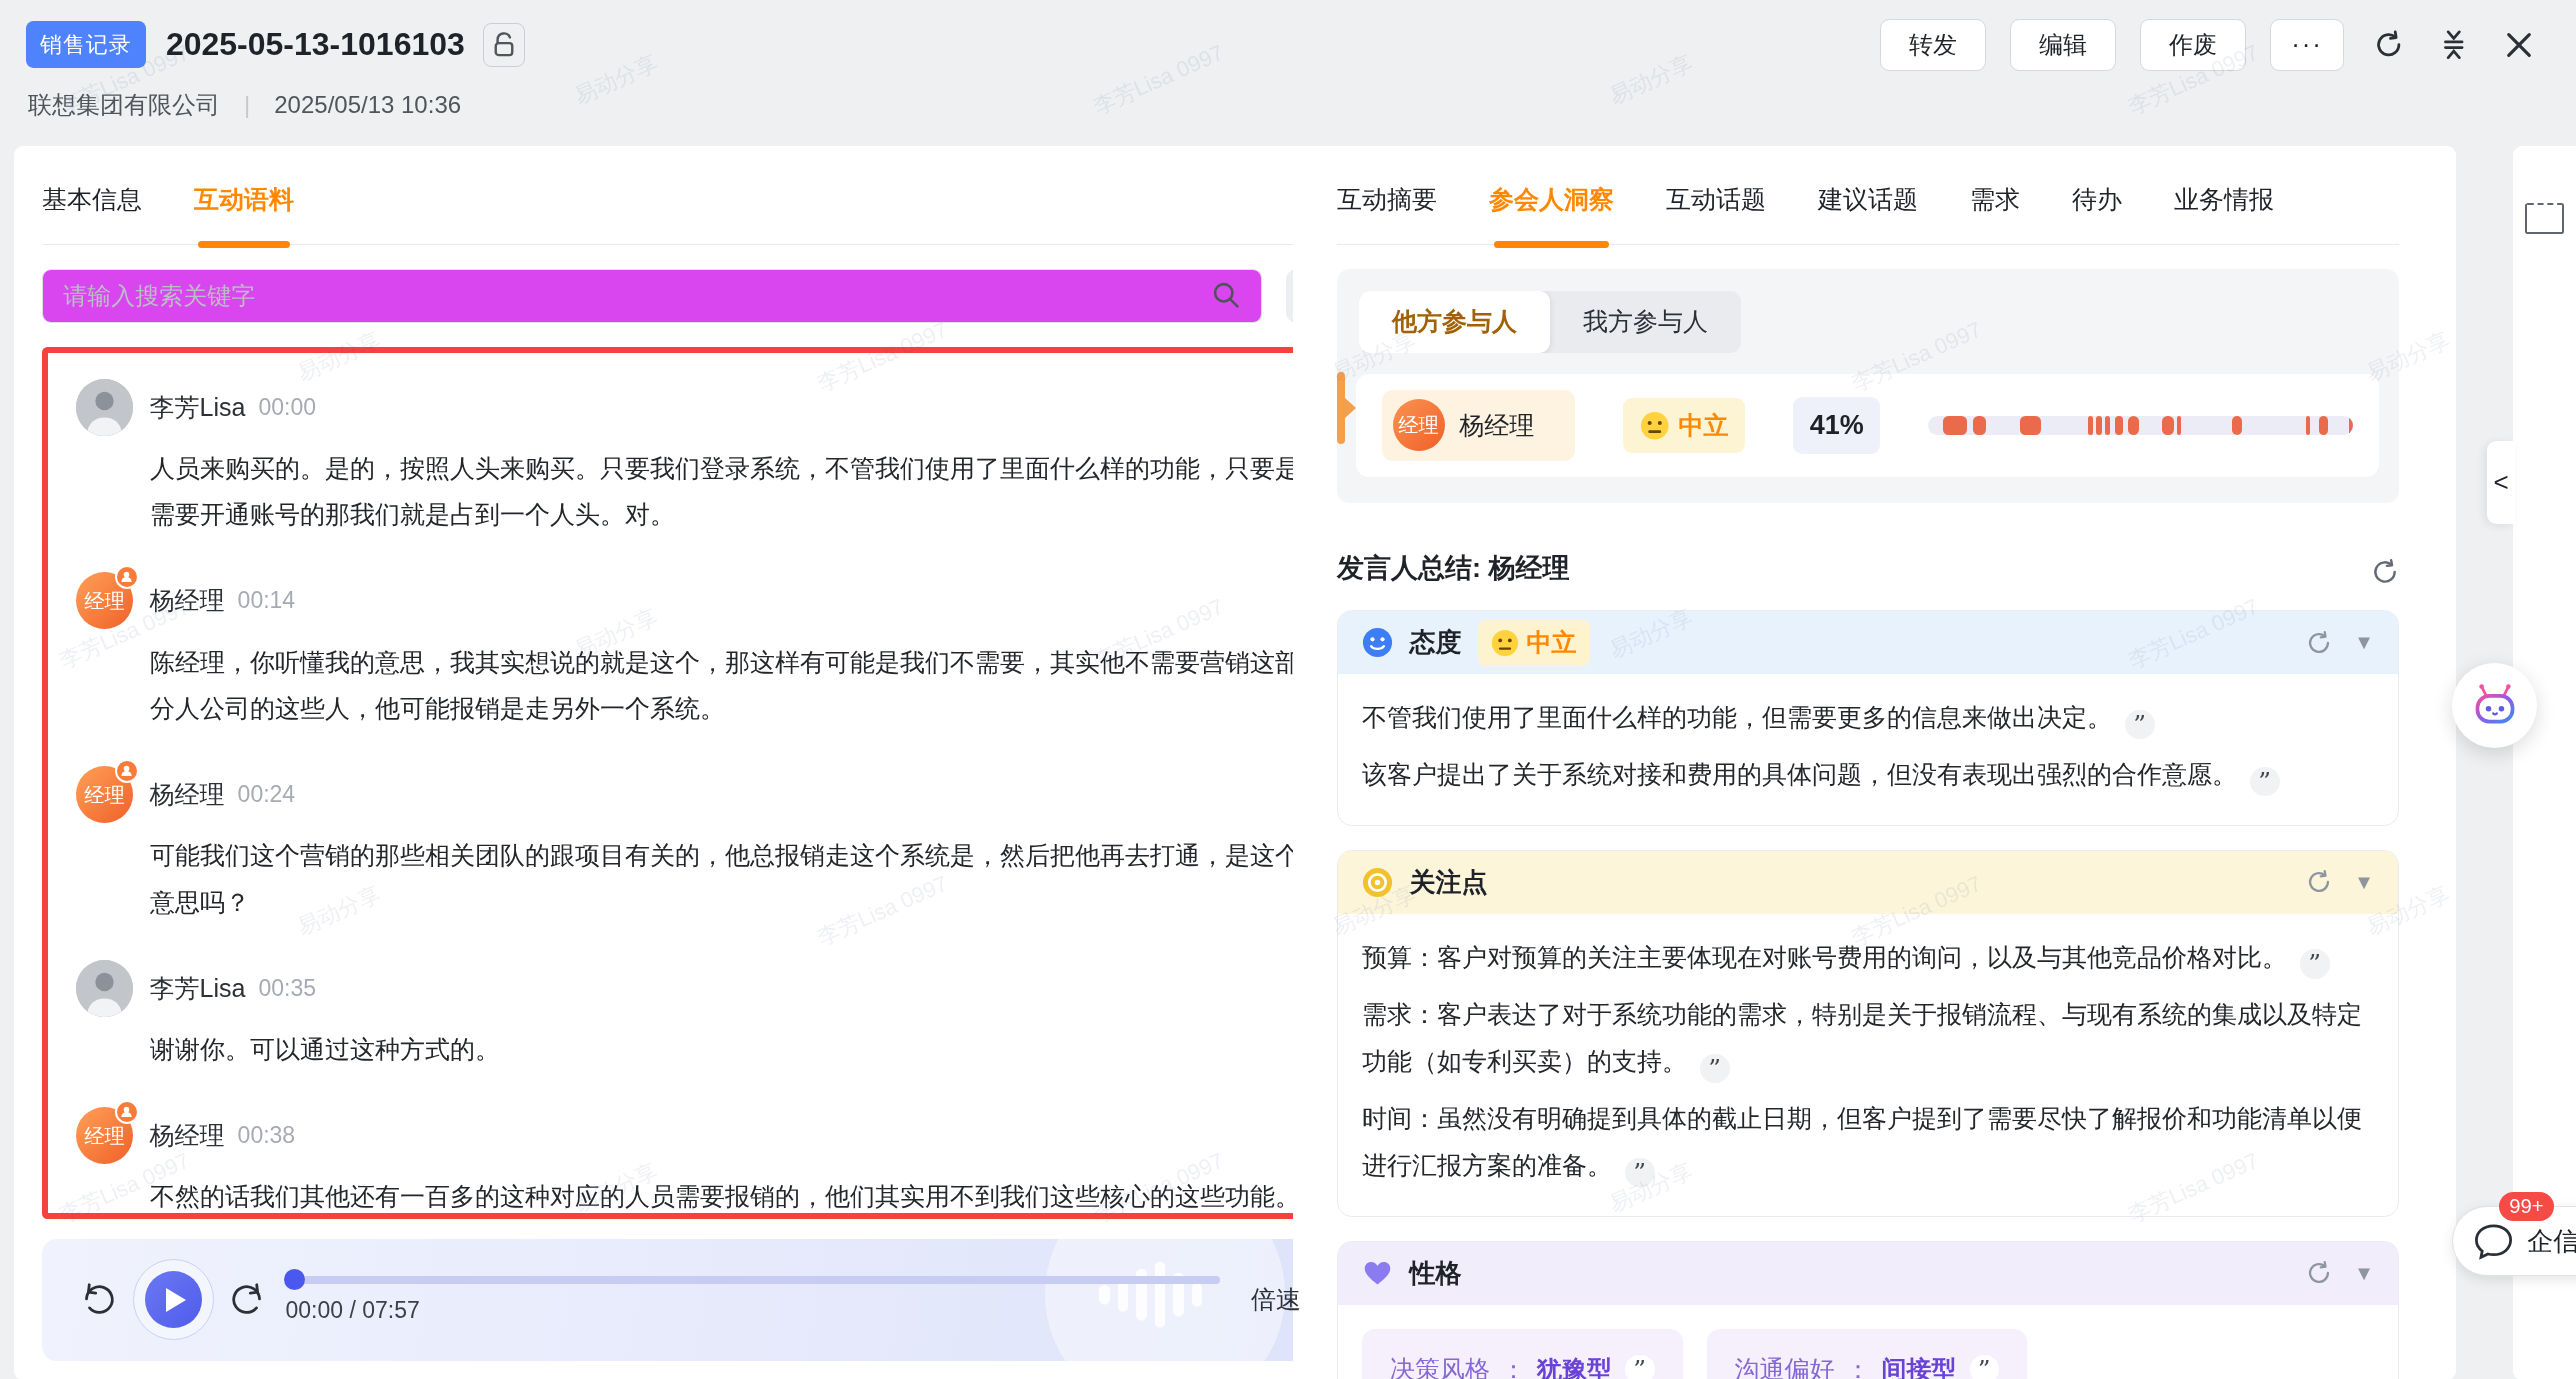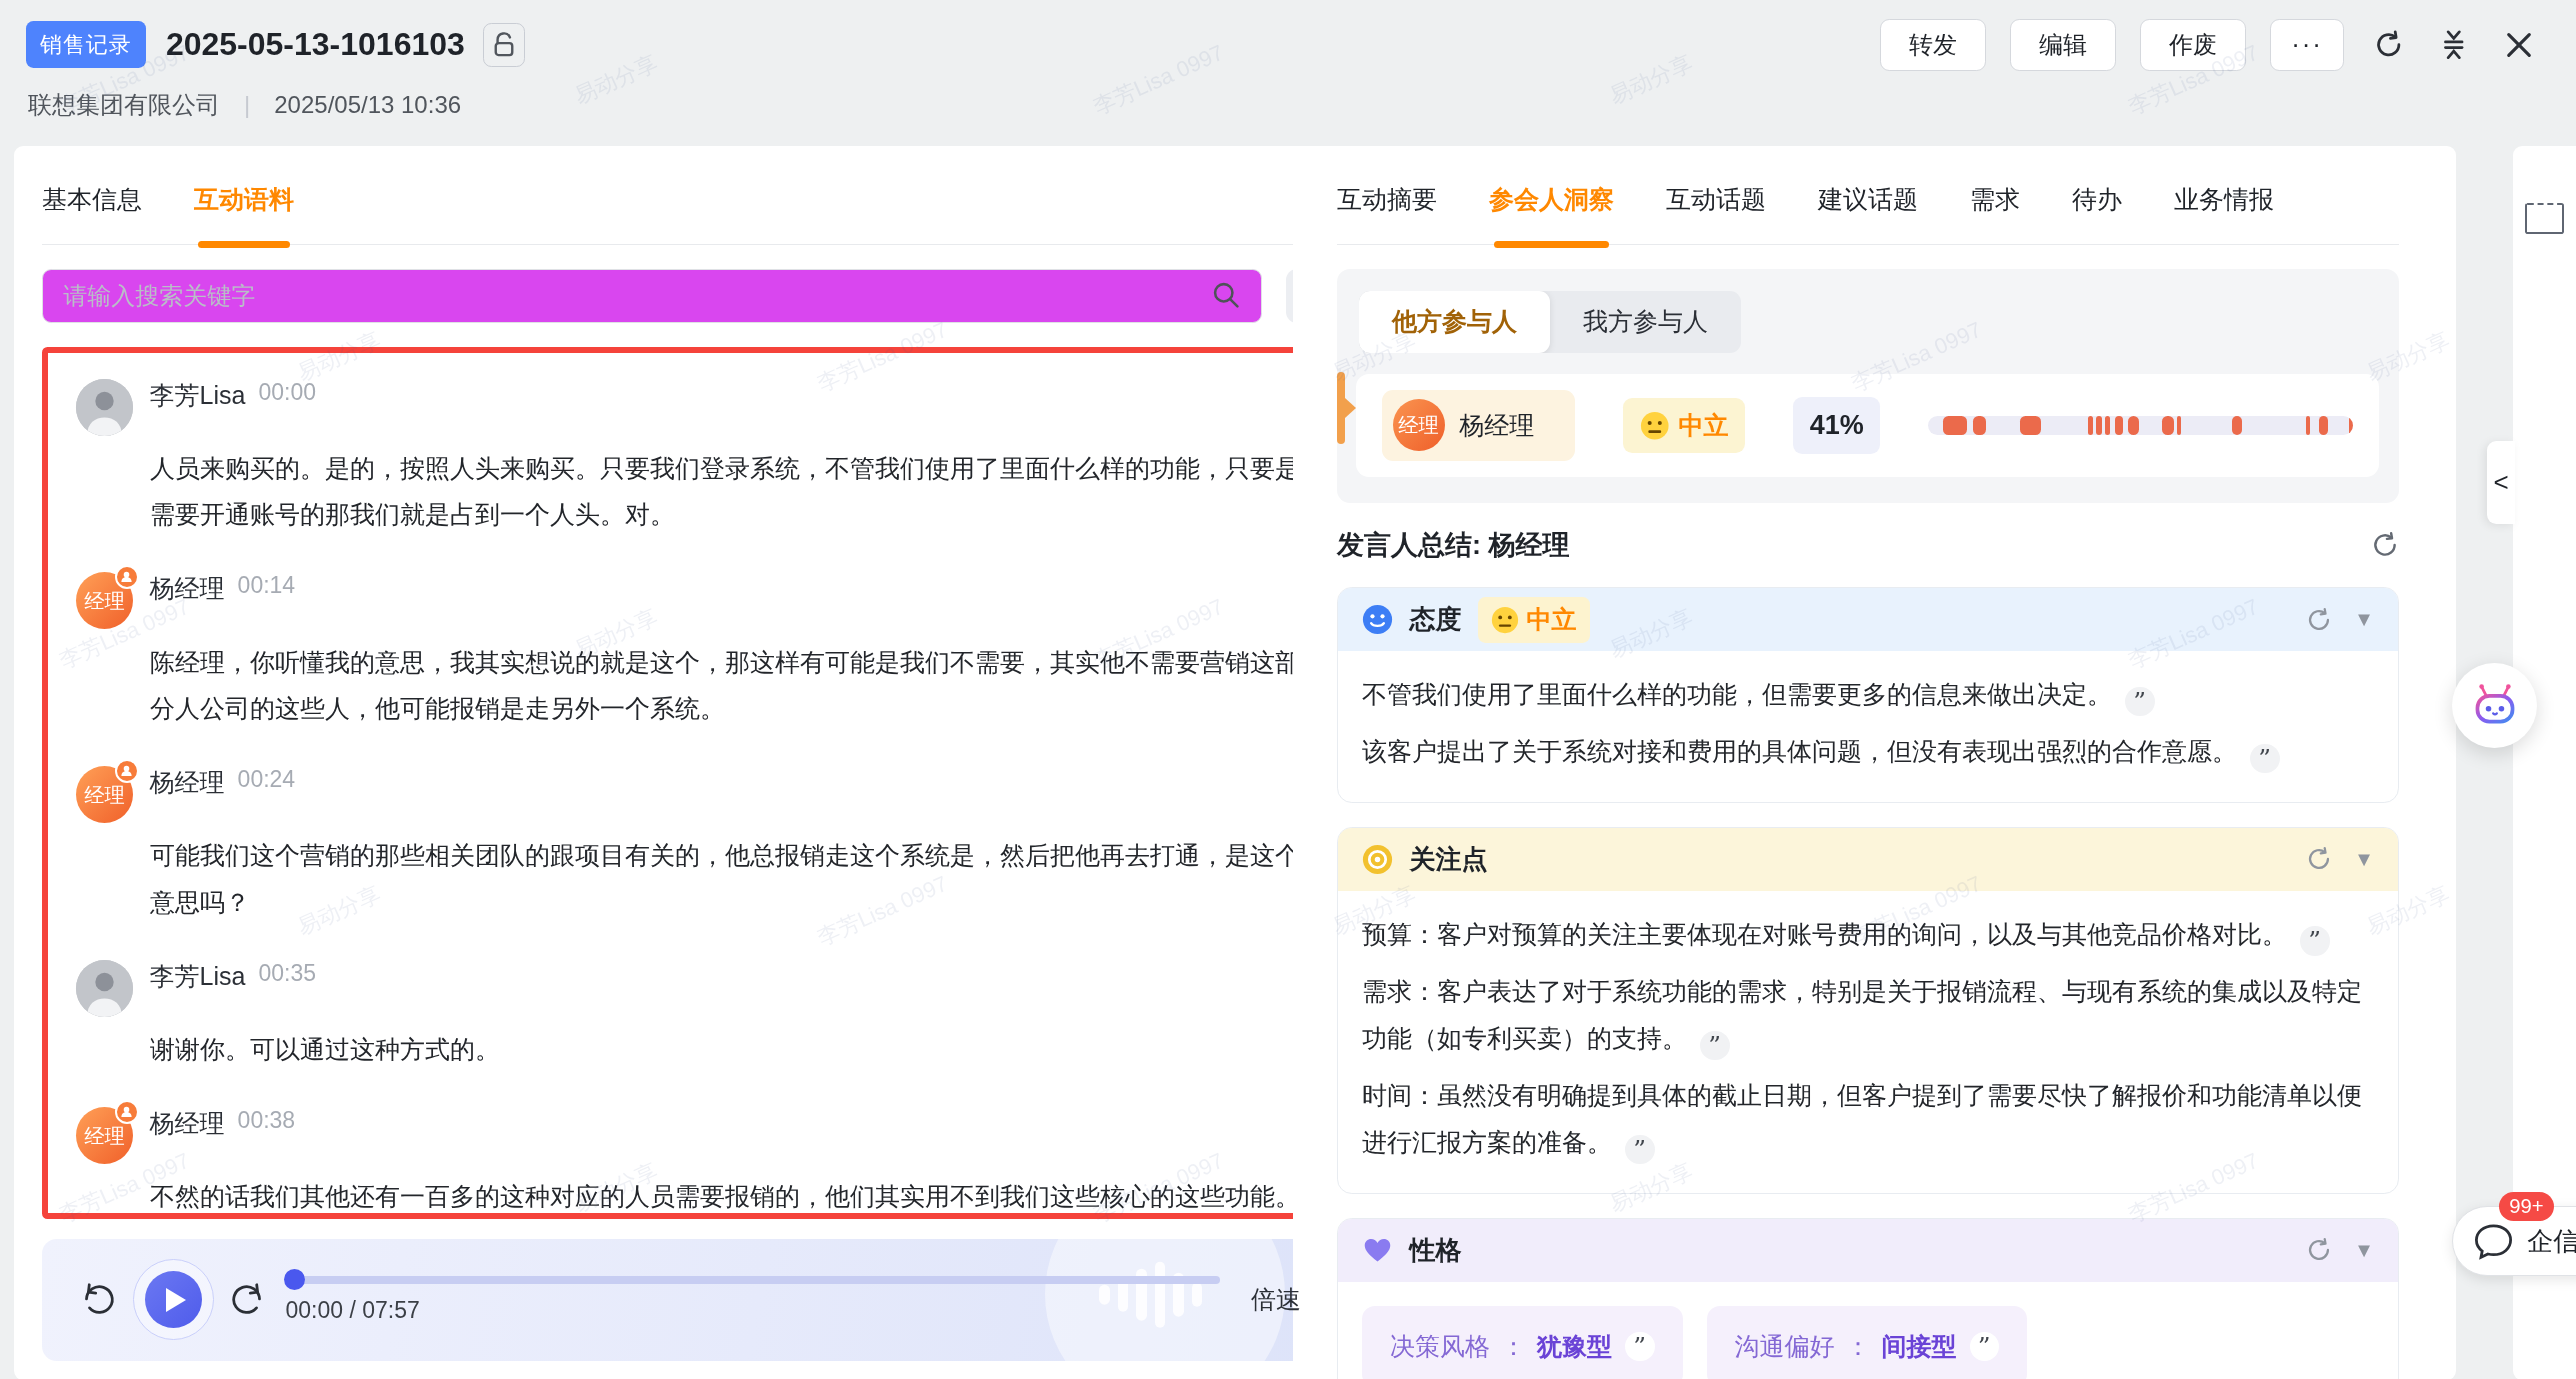--- a/index.html
+++ b/index.html
@@ -39,21 +39,21 @@
   .search-row { display:flex; align-items:center; margin-top:24px; gap:24px; }
   .search-wrap { position:relative; flex:1; }
   .search-input { width:100%; height:54px; border:1.8px solid #dfe1e5; border-radius:9.2px; font-size:24px; padding:0 65px 0 20.3px; color:#1f2329; outline:none; font-family:inherit; background:#d946ef; }
   .search-input::placeholder { color:#b9bec7; }
   .search-icon { position:absolute; right:20.3px; top:11px; }
   .filter-btn { width:54px; height:54px; background:#eceef2; border-radius:11px; display:flex; align-items:center; justify-content:center; border:none; }
 
   
   .transcript { margin-top:24px; height:872px; border:6.5px solid #f5433b; border-radius:5.5px; padding:26px 28px; overflow:hidden; }
   .msg + .msg { margin-top:35px; }
-  .msg-head { display:flex; }
+  .msg-head { display:flex; align-items:center; }
   .avatar { width:57px; height:57px; border-radius:50%; background:linear-gradient(135deg,#ffa057,#f0602a); color:#fff; font-size:20.3px; display:flex; align-items:center; justify-content:center; position:relative; flex:0 0 auto; }
   .avatar .photo-svg { display:none; }
   .avatar.photo { background:#c2c5ca; overflow:hidden; }
   .avatar.photo .photo-svg { display:block; }
   .role-txt:empty { display:none; }
   .mini-badge { position:absolute; top:-7.4px; right:-5.5px; width:24px; height:24px; border-radius:50%; background:#f77c3a; border:2.8px solid #fff; display:flex; align-items:center; justify-content:center; }
   .msg-name { font-size:25px; color:#2b2f36; margin-left:16.6px; }
   .msg-time { font-size:23px; color:#a6abb3; margin-left:13px; }
   .msg-text { margin:9.2px 0 0 74px; font-size:25px; line-height:1.85; color:#23262b; }
 
@@ -82,21 +82,21 @@
   .row-handle::after { content:""; position:absolute; left:8.3px; top:26px; border-left:11px solid #f2a04c; border-top:10.2px solid transparent; border-bottom:10.2px solid transparent; }
   .name-pill { display:flex; align-items:center; gap:14.8px; background:#fdf3e0; border-radius:11px; padding:9.2px 41px 9.2px 11px; }
   .role-avatar { width:52px; height:52px; border-radius:50%; background:linear-gradient(135deg,#fa9450,#ef5f2a); color:#fff; font-size:20.3px; display:flex; align-items:center; justify-content:center; }
   .p-name { font-size:25px; color:#1f2329; }
   .sent-badge { display:flex; align-items:center; gap:9.2px; background:#fcf4d2; border-radius:9.2px; padding:11px 16.6px; }
   .sent-txt { font-size:25px; font-weight:bold; color:#ff8800; }
   .pct-box { background:#eef0fa; border-radius:9.2px; padding:13px 16.6px; font-size:27px; font-weight:bold; color:#1f2329; }
   .timeline { flex:1; height:19.4px; border-radius:10.2px; background:#ececf6; position:relative; overflow:hidden; }
   .seg { position:absolute; top:0; bottom:0; background:#eb6a4b; border-radius:5.5px; }
 
-  .summary-row { display:flex; align-items:center; margin-top:24px; }
+  .summary-row { display:flex; align-items:flex-end; margin-top:47px; }
   .summary-title { font-size:27px; font-weight:bold; }
   .summary-refresh { margin-left:auto; background:none; border:none; display:flex; }
 
   .card { margin-top:24px; border:1.8px solid #e8ecf1; border-radius:14.8px; background:#fff; overflow:hidden; }
   .card-head { height:63px; display:flex; align-items:center; gap:16.6px; padding:0 24px; }
   .card-head.attitude { background:#e8f2fd; }
   .card-head.focus { background:#fcf5da; }
   .card-head.personality { background:#f1edfb; }
   .card-title { font-size:26px; font-weight:bold; }
   .head-badge { display:flex; align-items:center; gap:7.4px; background:#fdf3cf; border-radius:7.4px; padding:6.5px 13px; }

